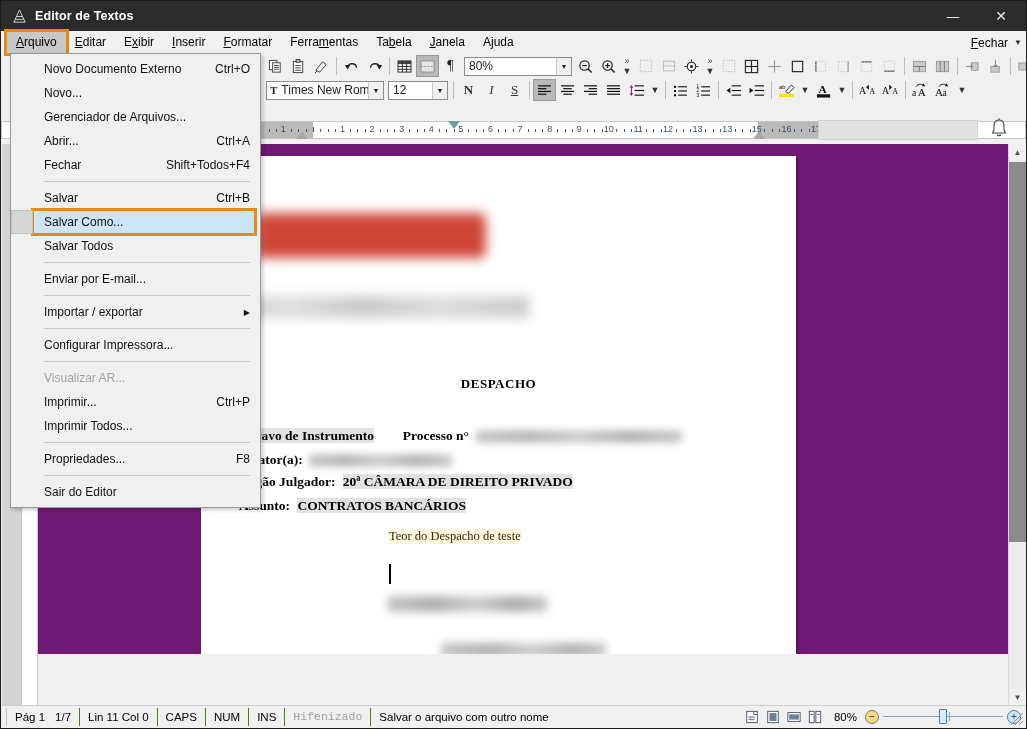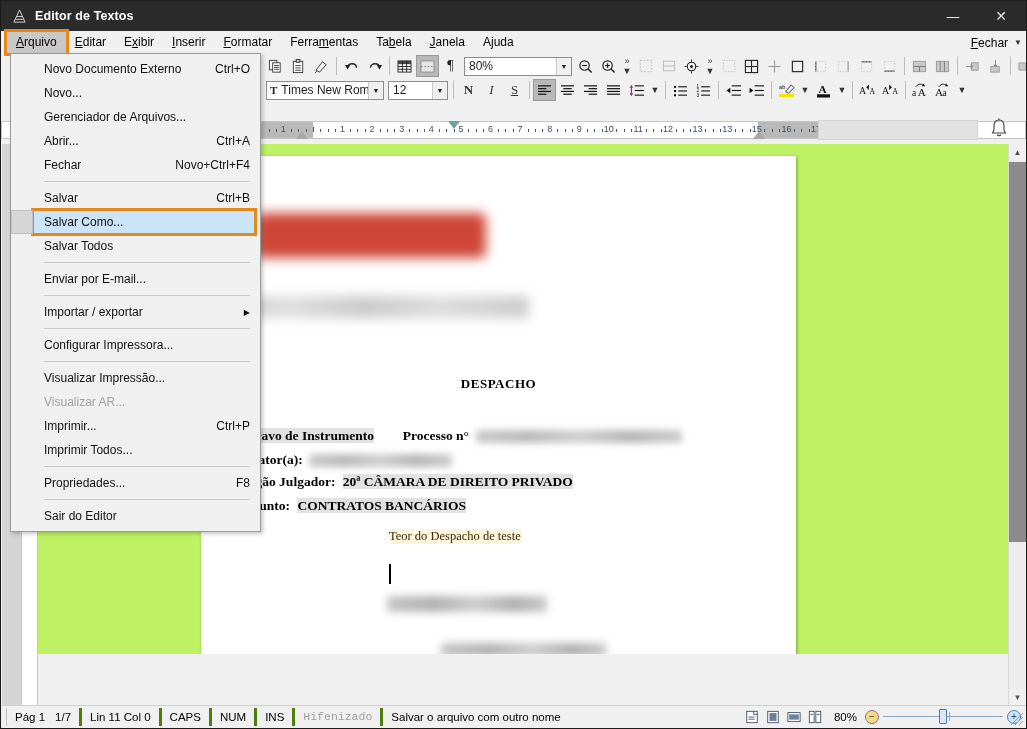--- a/index.html
+++ b/index.html
@@ -147,21 +147,21 @@
     position: absolute; left: 3px; font-size: 9px; color: #3c5064;
     transform: rotate(-90deg); transform-origin: left top; white-space: nowrap;
   }
 
   
   .left-gray {
     position: absolute; left: 1px; top: 143px; width: 19px; height: 562px; background: #d4d4d4;
   }
   .workspace {
     position: absolute; left: 37px; top: 143px; width: 971px; height: 510px;
-    background: #bef264; overflow: hidden;
+    background: #701a75; overflow: hidden;
   }
   .page {
     position: absolute; left: 163px; top: 12px; width: 595px; height: 700px;
     background: #ffffff; box-shadow: 1px 1px 3px rgba(0,0,0,.35);
   }
   .blur-strong { filter: blur(6px); }
 
   .logo-blur {
     position: absolute; left: 55px; top: 57px; width: 230px; height: 45px;
     background: #cf4637; border-radius: 6px;
@@ -221,21 +221,21 @@
   }
 
   
   .statusbar {
     position: absolute; left: 1px; bottom: 1px; width: 1025px; height: 22px;
     background: #f0f0f0; border-top: 1px solid #cfcfcf;
     display: flex; align-items: center; font-size: 11.5px; color: #000;
   }
   .sb-cell {
     height: 18px; display: flex; align-items: center; padding: 0 8px;
-    border-right: 3px solid #4d7c0f; white-space: nowrap;
+    border-right: 1px solid #4d7c0f; white-space: nowrap;
   }
   .sb-cell.first { border-left: 1px solid #c2c2c2; margin-left: 4px; }
   .sb-cell.dim { color: #a0a0a0; font-family: Liberation Mono, monospace; }
   .sb-cell.msg { border-right: none; flex: 1; }
   .sb-right { margin-left: auto; display: flex; align-items: center; padding-right: 6px; }
   .sb-vbtn {
     width: 21px; height: 18px; display: flex; align-items: center; justify-content: center;
     color: #3c4a5c;
   }
   .zoom-label { font-size: 11.5px; padding: 0 8px; }
@@ -955,21 +955,21 @@
         </div>
         <div class="dd-item">
           <span>Gerenciador de Arquivos...</span>
         </div>
         <div class="dd-item">
           <span>Abrir...</span>
           <span class="shortcut">Ctrl+A</span>
         </div>
         <div class="dd-item">
           <span>Fechar</span>
-          <span class="shortcut">Novo+Ctrl+F4</span>
+          <span class="shortcut">Shift+Todos+F4</span>
         </div>
         <div class="dd-sep"></div>
         <div class="dd-item">
           <span>Salvar</span>
           <span class="shortcut">Ctrl+B</span>
         </div>
         <div class="dd-item highlight">
           <span class="dd-gutter-box"></span>
           <span>Salvar Como...</span>
         </div>
@@ -983,23 +983,20 @@
         <div class="dd-sep"></div>
         <div class="dd-item">
           <span>Importar / exportar</span>
           <span class="dd-arrow">▶</span>
         </div>
         <div class="dd-sep"></div>
         <div class="dd-item">
           <span>Configurar Impressora...</span>
         </div>
         <div class="dd-sep"></div>
-        <div class="dd-item">
-          <span>Visualizar Impressão...</span>
-        </div>
         <div class="dd-item disabled">
           <span>Visualizar AR...</span>
         </div>
         <div class="dd-item">
           <span>Imprimir...</span>
           <span class="shortcut">Ctrl+P</span>
         </div>
         <div class="dd-item">
           <span>Imprimir Todos...</span>
         </div>

